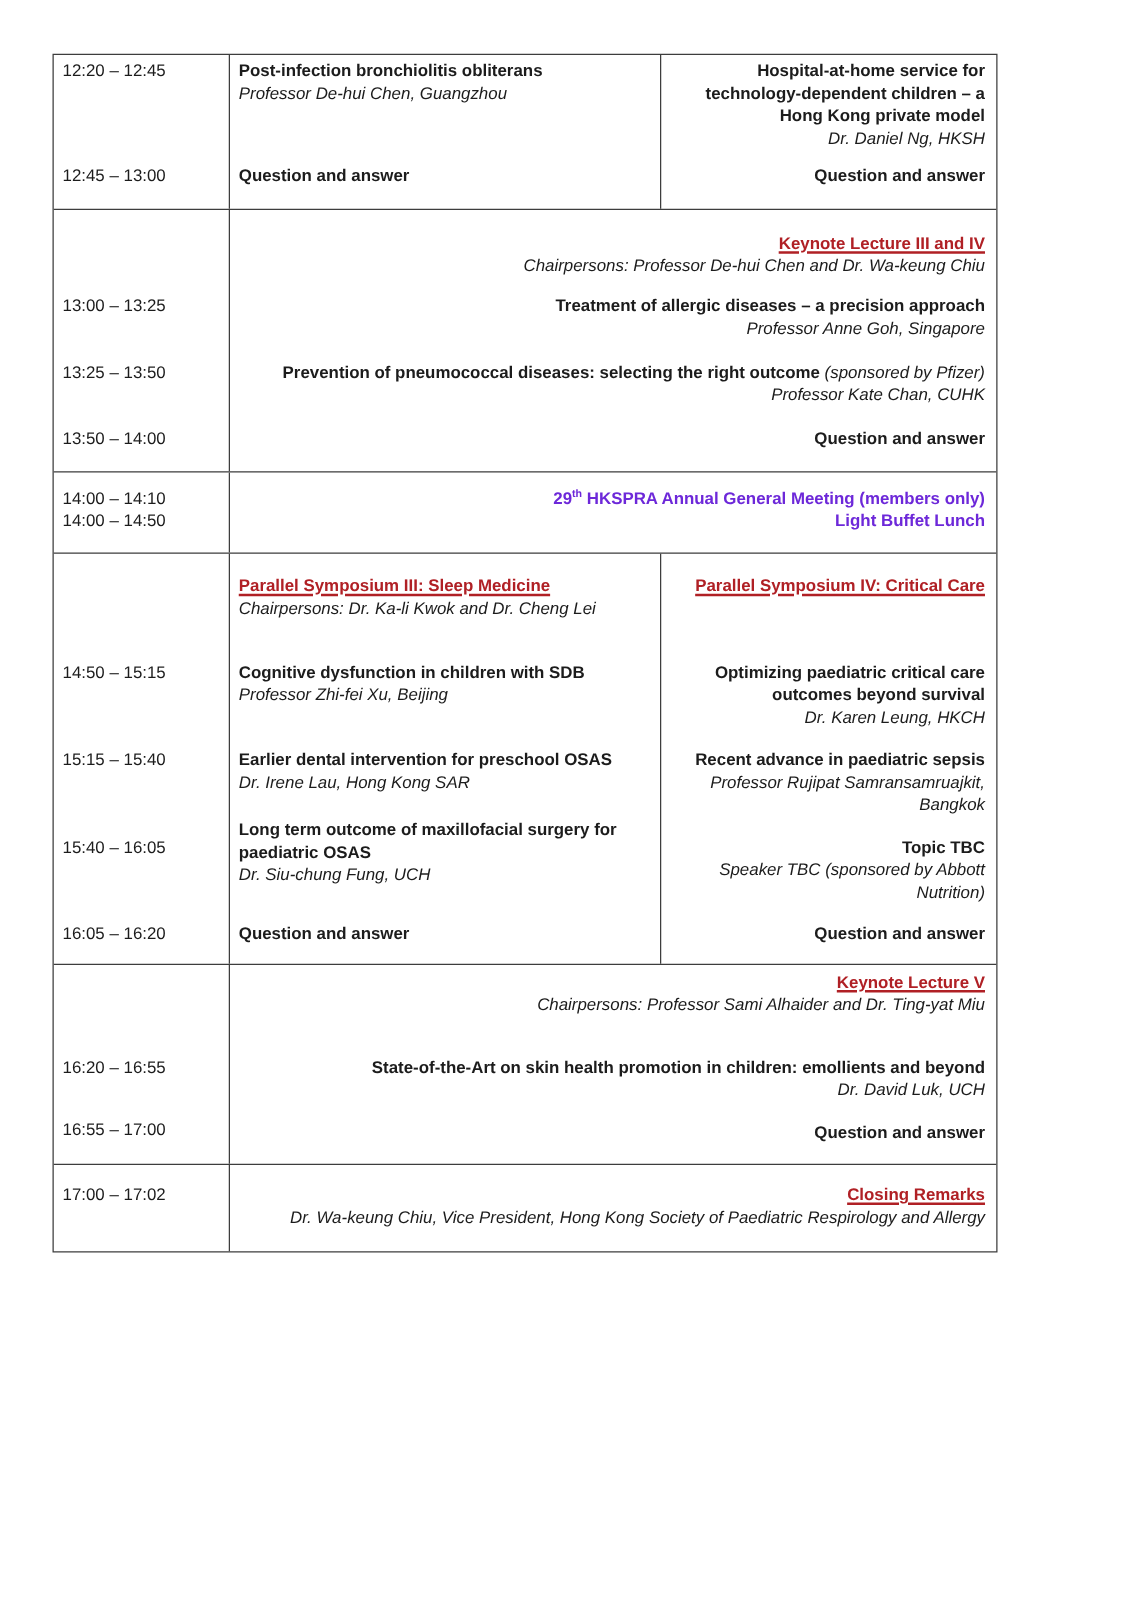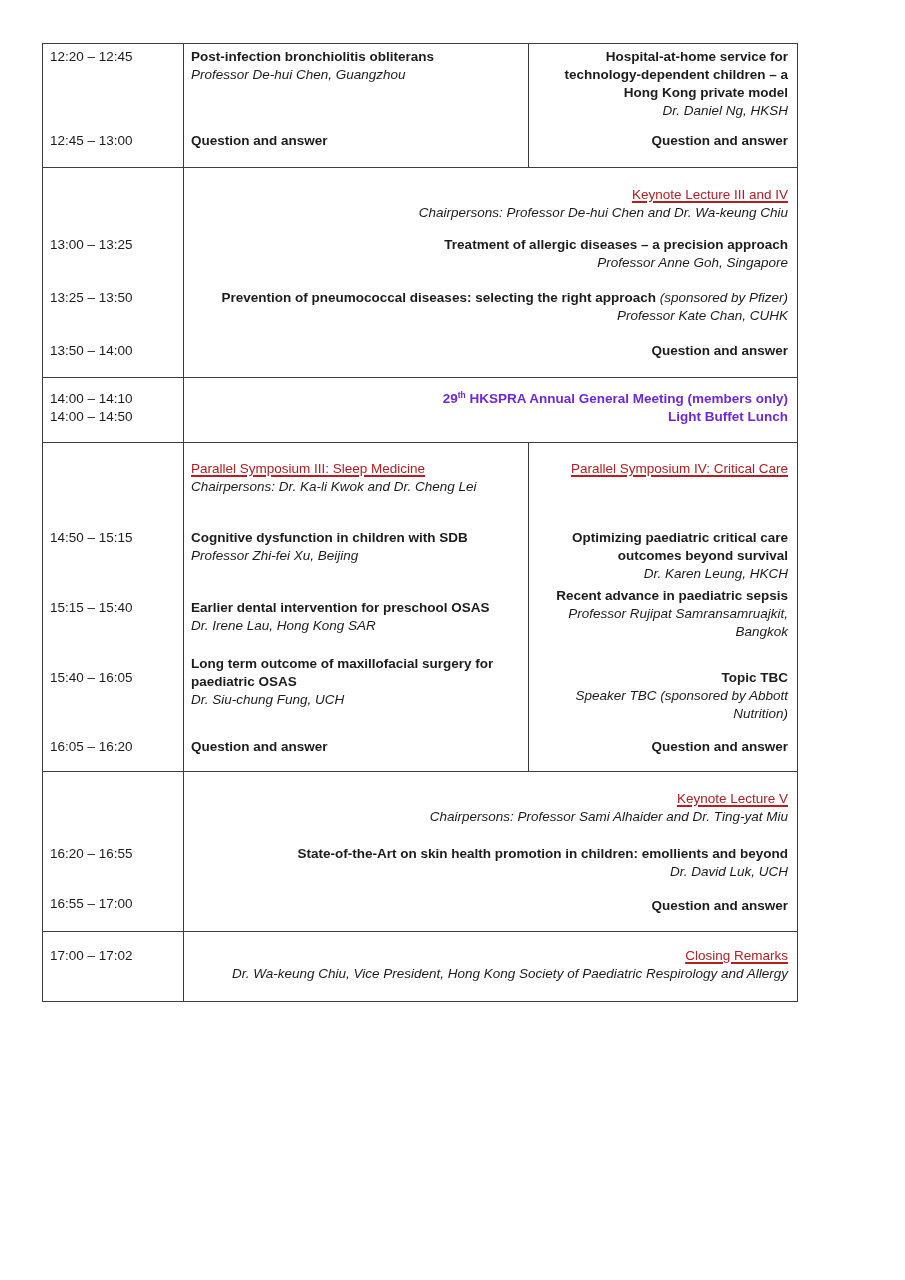--- a/index.html
+++ b/index.html
@@ -23,21 +23,21 @@
   .rh4 { height:329px; }
   .rh5 { height:160px; }
   .rh6 { height:69px; }
   .cell { position:relative; border-right:1px solid #3d3d3d; box-sizing:border-box; }
   .cell:last-child { border-right:none;text-align:right; }
   .blk { position:absolute; left:7px; right:9px; }
   .b { font-weight:bold; }
   .i { font-style:italic; }
   .red { color:#6d28d9; font-weight:bold; }
   .headu {
-    color:#b02025; font-weight:normal;
+    color:#b02025; font-weight:bold;
     text-decoration:underline; text-decoration-thickness:1.5px; text-underline-offset:2px;
   }
   .note { font-style:italic; font-weight:normal; }
   sup { font-size:8.5px; line-height:0; vertical-align:super; }
 </style>
 </head>
 <body>
 
 <div class="page">
   <div class="tbl">
@@ -72,21 +72,21 @@
       <div class="cell">
         <div class="blk" style="top:18px">
           <div class="headu">Keynote Lecture III and IV</div>
           <div class="i">Chairpersons: Professor De-hui Chen and Dr. Wa-keung Chiu</div>
         </div>
         <div class="blk" style="top:68px">
           <div class="b">Treatment of allergic diseases – a precision approach</div>
           <div class="i">Professor Anne Goh, Singapore</div>
         </div>
         <div class="blk" style="top:121px">
-          <div><span class="b">Prevention of pneumococcal diseases: selecting the right approach</span><span class="note"> (sponsored by Pfizer)</span></div>
+          <div><span class="b">Prevention of pneumococcal diseases: selecting the right outcome</span><span class="note"> (sponsored by Pfizer)</span></div>
           <div class="i">Professor Kate Chan, CUHK</div>
         </div>
         <div class="blk b" style="top:174px">Question and answer</div>
       </div>
     </div>
 
     <div class="row cols2 rh3">
       <div class="cell">
         <div class="blk" style="top:12px">
           <div>14:00 – 14:10</div>
@@ -128,39 +128,39 @@
         <div class="blk b" style="top:295px">Question and answer</div>
       </div>
       <div class="cell">
         <div class="blk" style="top:17px">
           <div class="headu">Parallel Symposium IV: Critical Care</div>
         </div>
         <div class="blk" style="top:86px">
           <div class="b">Optimizing paediatric critical care outcomes beyond survival</div>
           <div class="i">Dr. Karen Leung, HKCH</div>
         </div>
-        <div class="blk" style="top:144px">
+        <div class="blk" style="top:156px">
           <div class="b">Recent advance in paediatric sepsis</div>
           <div class="i">Professor Rujipat Samransamruajkit, Bangkok</div>
         </div>
         <div class="blk" style="top:226px">
           <div class="b">Topic TBC</div>
           <div class="i">Speaker TBC (sponsored by Abbott Nutrition)</div>
         </div>
         <div class="blk b" style="top:295px">Question and answer</div>
       </div>
     </div>
 
     <div class="row cols2 rh5">
       <div class="cell">
         <div class="blk" style="top:73px">16:20 – 16:55</div>
         <div class="blk" style="top:123px">16:55 – 17:00</div>
       </div>
       <div class="cell">
-        <div class="blk" style="top:18px">
+        <div class="blk" style="top:5px">
           <div class="headu">Keynote Lecture V</div>
           <div class="i">Chairpersons: Professor Sami Alhaider and Dr. Ting-yat Miu</div>
         </div>
         <div class="blk" style="top:73px">
           <div class="b">State-of-the-Art on skin health promotion in children: emollients and beyond</div>
           <div class="i">Dr. David Luk, UCH</div>
         </div>
         <div class="blk b" style="top:125px">Question and answer</div>
       </div>
     </div>

